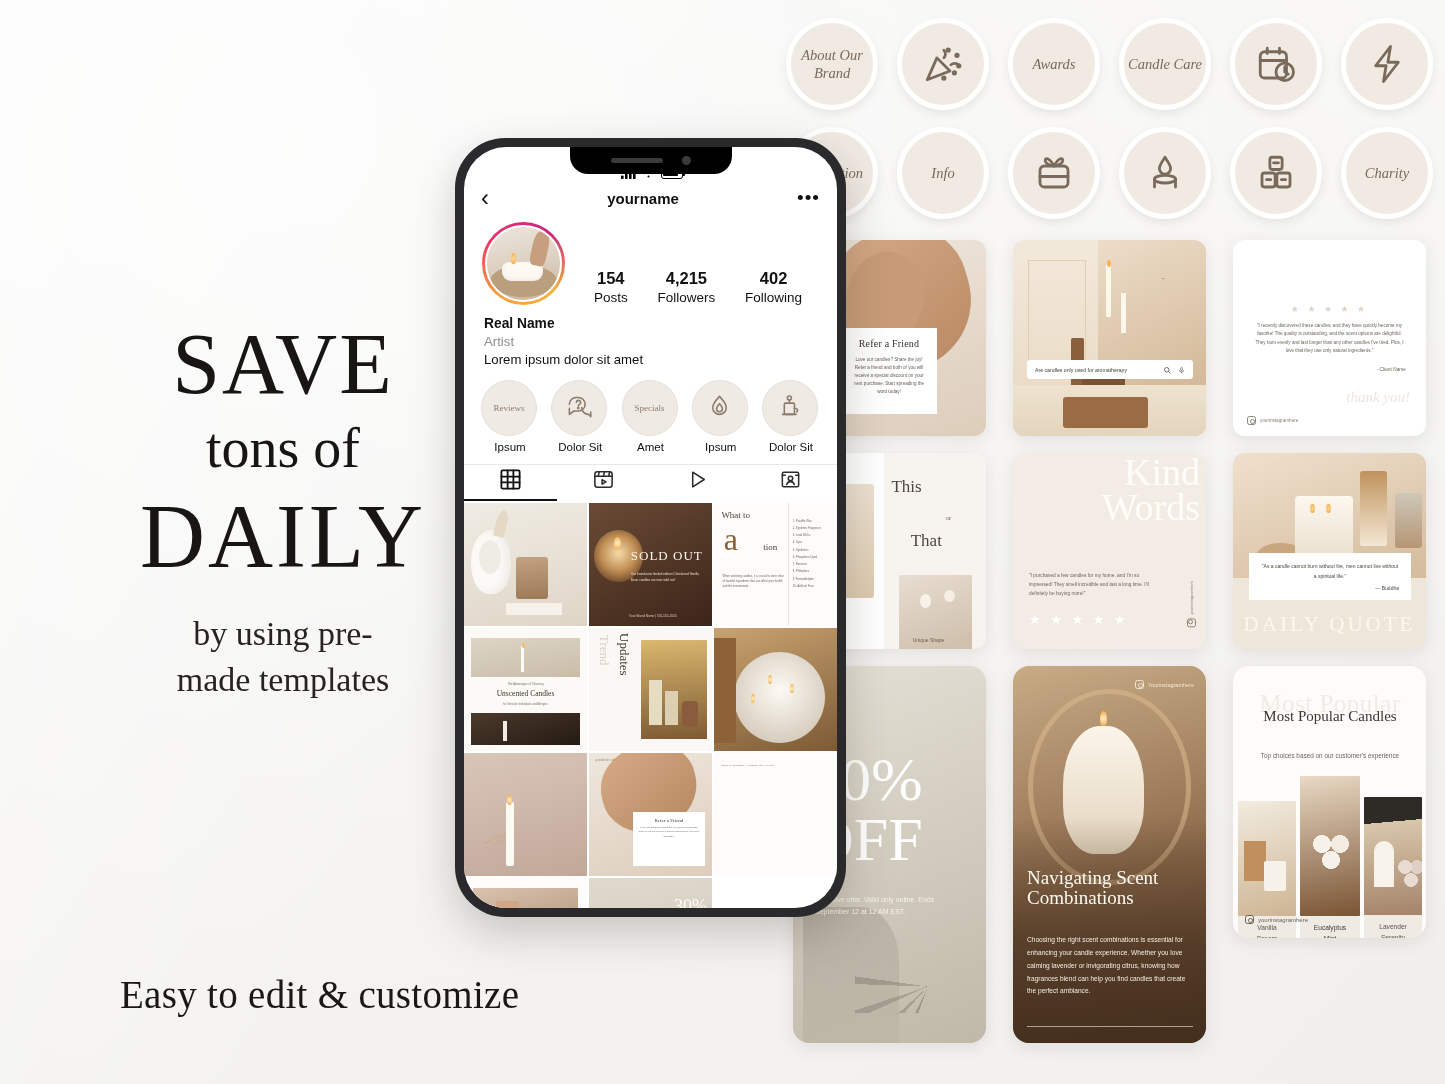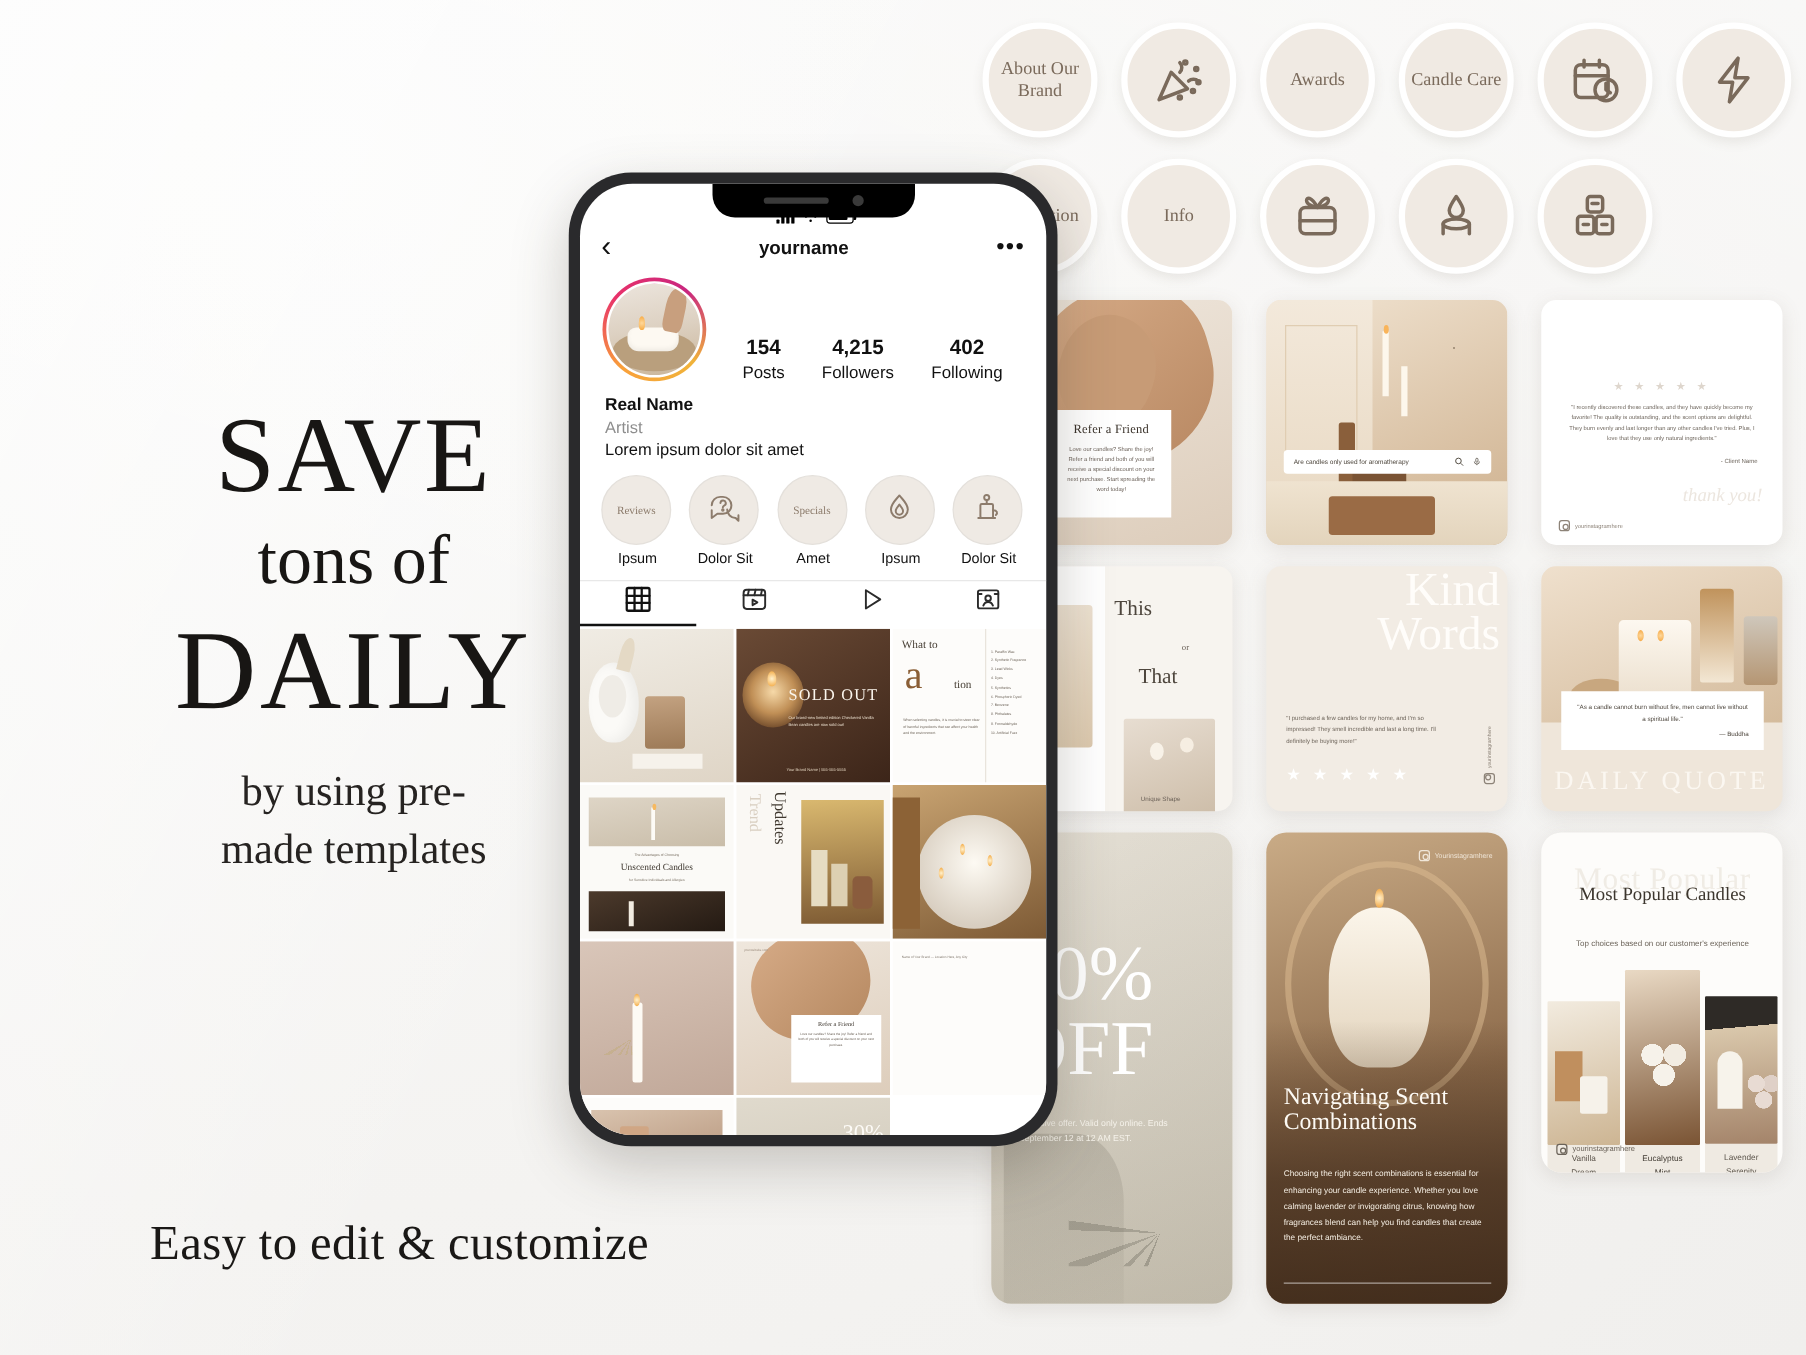--- a/index.html
+++ b/index.html
@@ -60,21 +60,21 @@
     position: absolute;
     left: 120px; top: 972px;
     width: 430px;
     font-family: "Liberation Serif", serif;
     font-size: 39px;
     color: #1a1816;
     letter-spacing: 0.3px;
   }
 
   
-  .hl-row { position: absolute; display: flex; gap: 19px; }
+  .hl-row { position: absolute; display: flex; gap: 19px; font-style: italic; }
   .hl-row.r1 { left: 786px; top: 18px; }
   .hl-row.r2 { left: 786px; top: 127px; }
   .hl {
     width: 92px; height: 92px;
     border-radius: 50%;
     background: #f0eae3;
     border: 5px solid #ffffff;
     box-shadow: 0 4px 9px rgba(90,75,60,0.10);
     display: flex; align-items: center; justify-content: center;
     text-align: center;
@@ -333,20 +333,23 @@
   <div class="hl">
     <span>
       <svg viewBox="0 0 24 24">
           <rect x="8.5" y="3" width="7" height="7" rx="1.4"></rect>
           <rect x="4" y="12" width="7.5" height="8" rx="1.4"></rect>
           <rect x="12.5" y="12" width="7.5" height="8" rx="1.4"></rect>
           <path d="M10.6 6.2h2.8M6.6 15.8h2.4M15.1 15.8h2.4"></path>
         </svg>
     </span>
   </div>
+  <div class="hl">
+      <span>Charity</span>
+    </div>
 </div>
 
 <div class="card" style="left:793px; top:240px; width:193px; height:196px;">
   <div class="ph-cream" style="position:absolute;inset:0;">
     <div style="position:absolute;left:18%;top:-5%;width:74%;height:72%;background:linear-gradient(155deg,#d6ab87,#b98963);border-radius:48% 42% 50% 46%;transform:rotate(-16deg);"></div>
     <div style="position:absolute;left:28%;top:6%;width:40%;height:46%;background:#c79b76;border-radius:46% 50% 44% 50%;transform:rotate(20deg);"></div>
   </div>
   <div style="position:absolute;left:8px;top:6px;font-size:5px;color:#9b8d7f;">yourwebsite.com</div>
   <div class="white-note" style="left:48px;top:88px;width:96px;height:86px;padding:10px 11px;text-align:center;">
     <div style="font-size:10px;letter-spacing:0.2px;">Refer a Friend</div>

